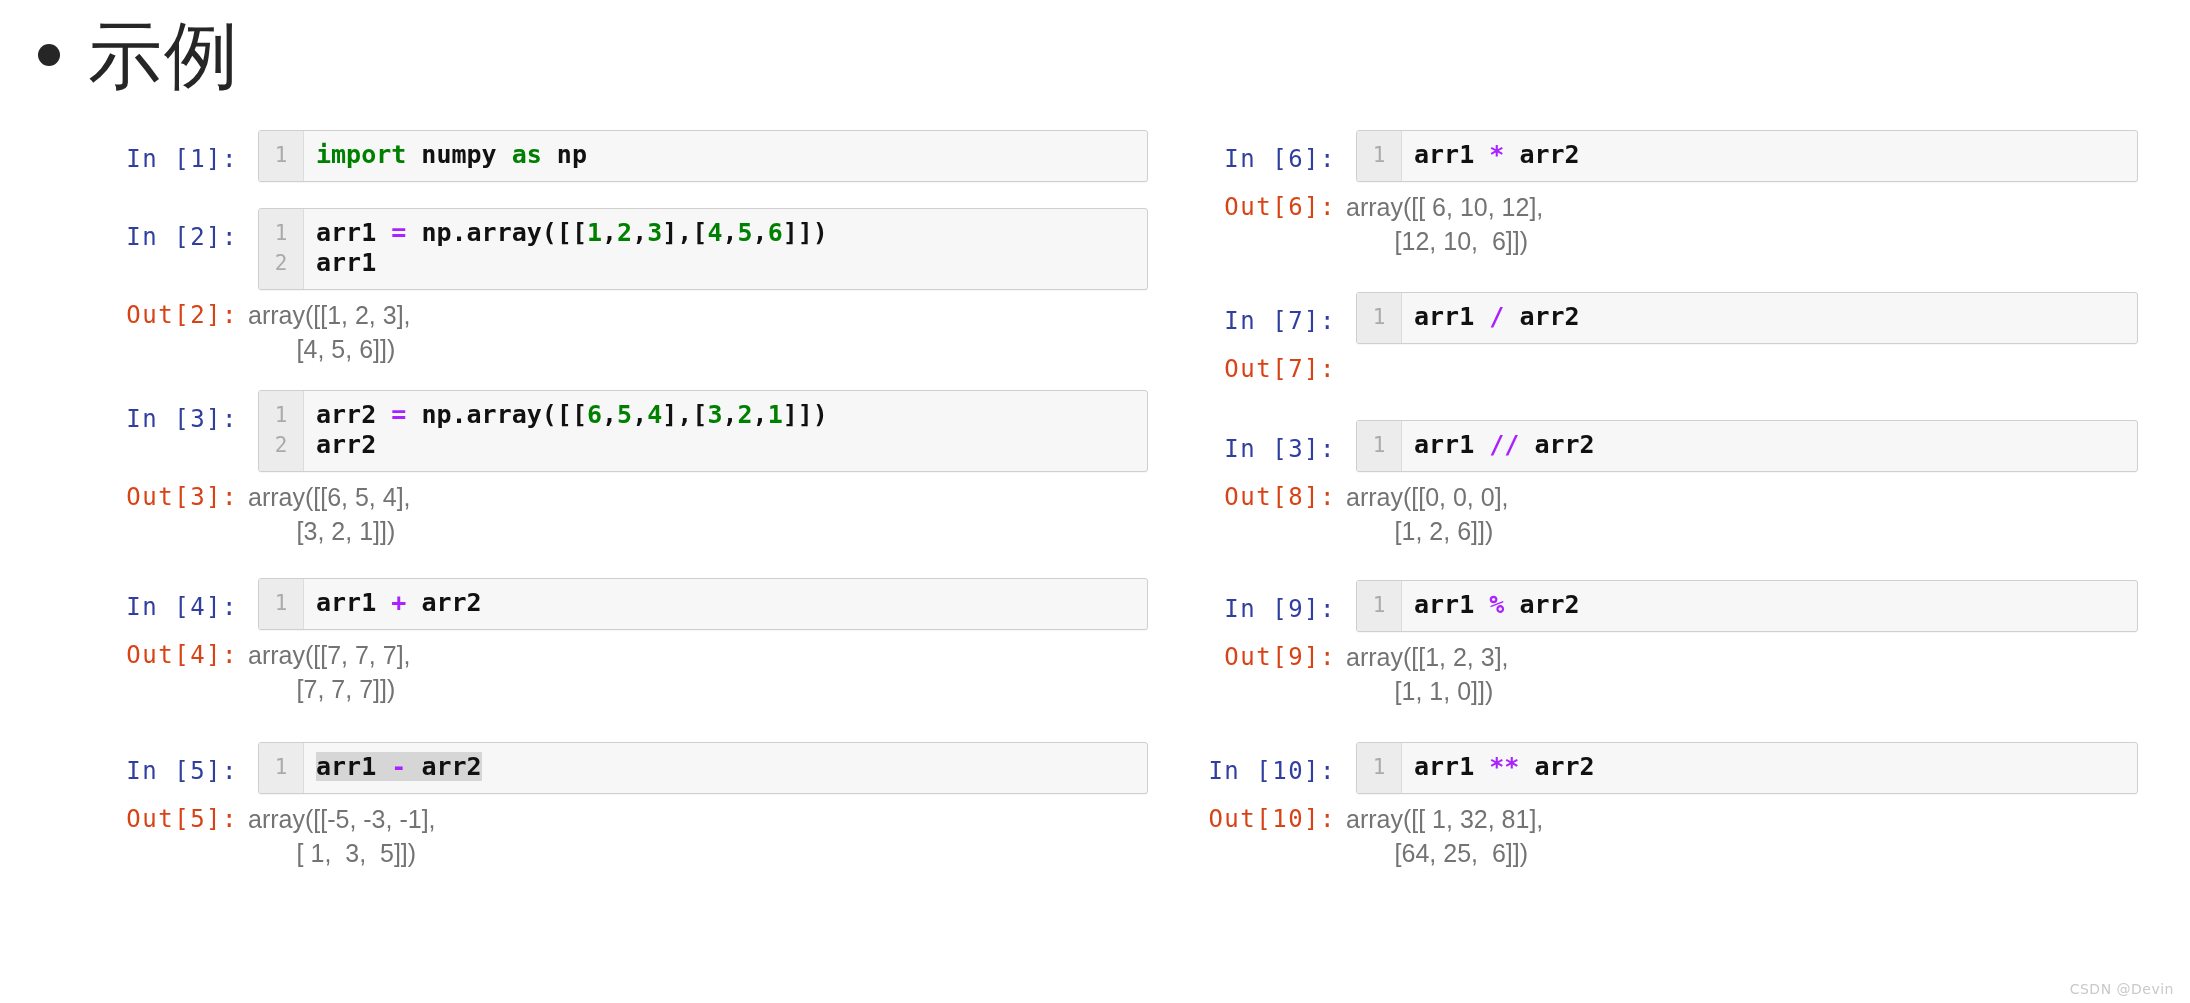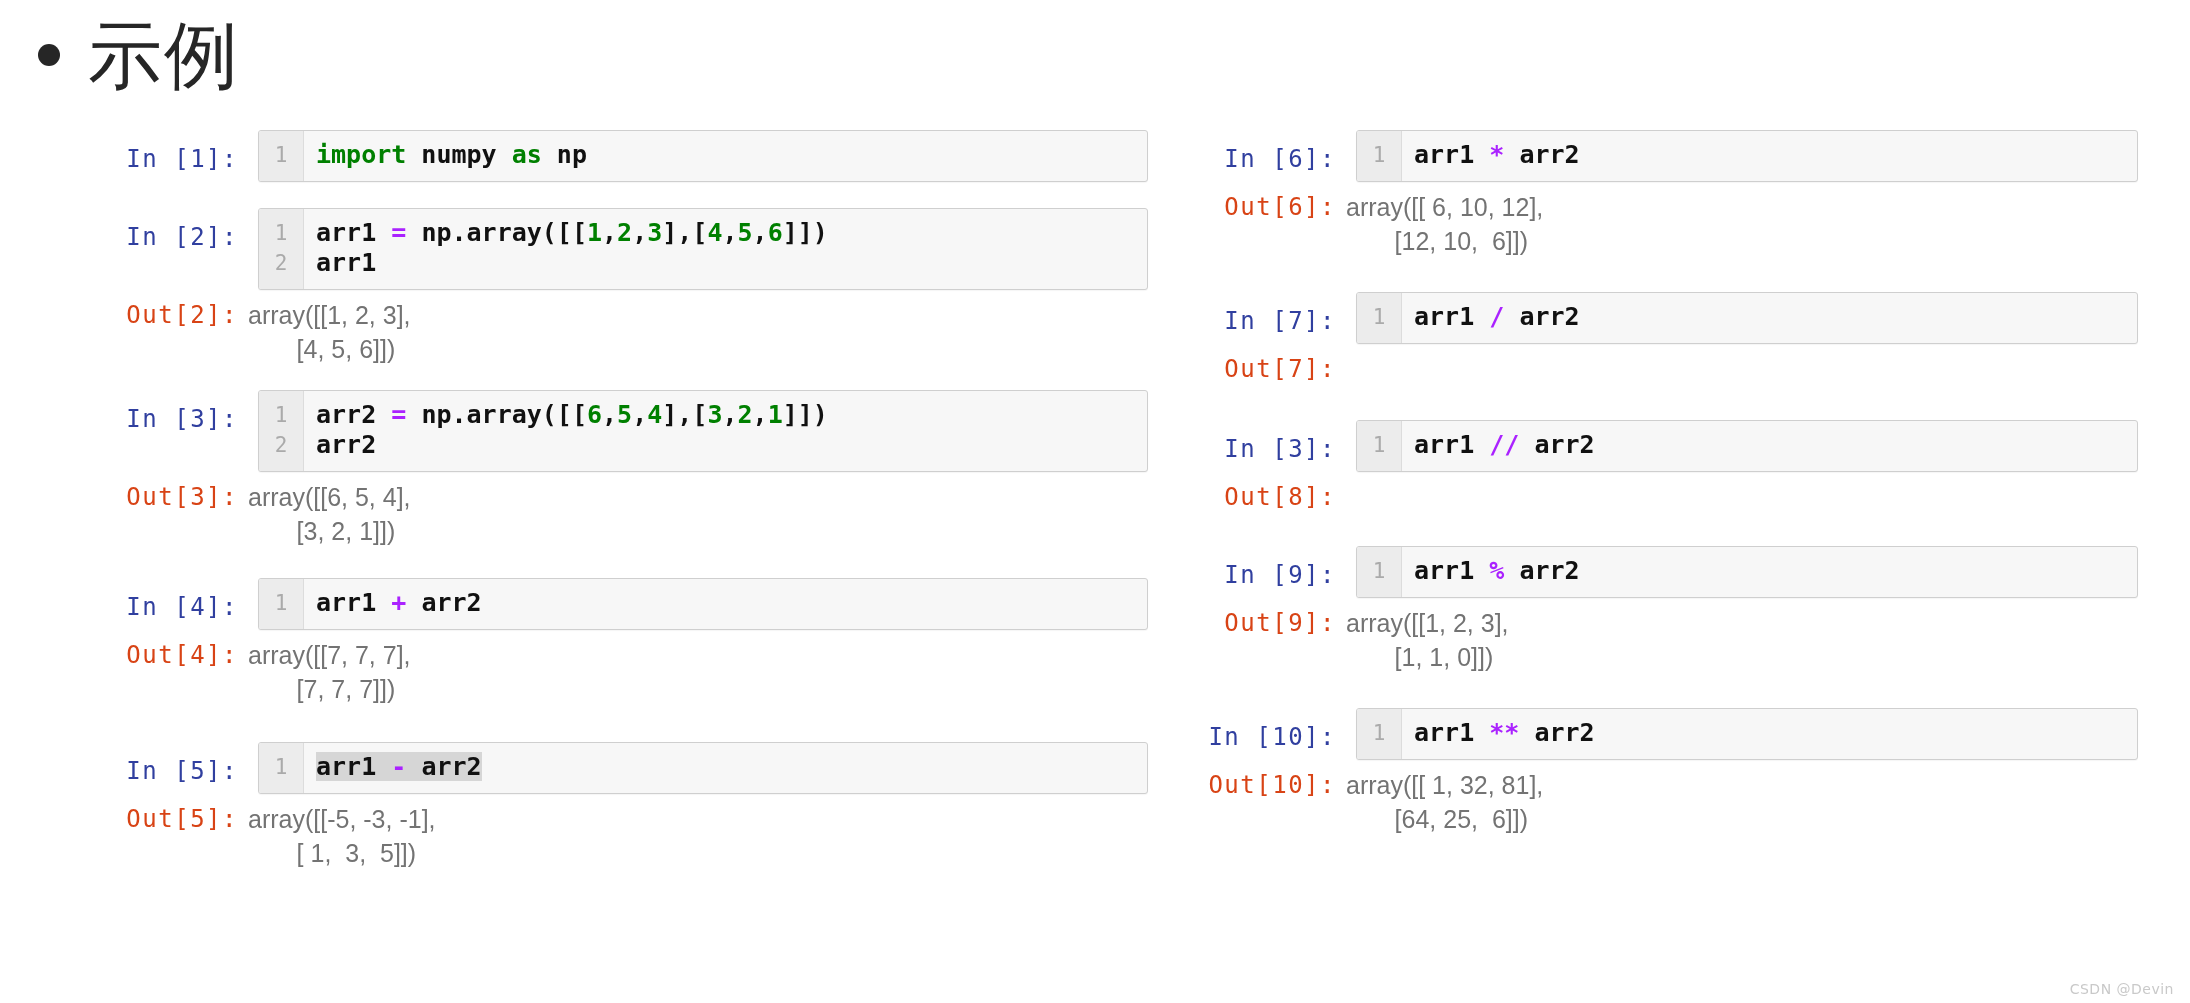--- a/index.html
+++ b/index.html
@@ -247,20 +247,22 @@
     <div class="nb-block" style="margin-bottom: 32px;">
       <div class="in-row">
         <div class="prompt prompt-in">In [3]:</div>
         <div class="code-cell">
           <div class="gutter" style="white-space: pre;">1</div>
           <div class="code-lines"><span class="ln"><span>arr1 </span><span class="tok-op">//</span><span> arr2</span></span></div>
         </div>
       </div>
       <div class="out-row">
         <div class="prompt prompt-out">Out[8]:</div>
+        <div class="out-text">array([[0, 0, 0],
+       [1, 2, 6]])</div>
       </div>
     </div>
     <div class="nb-block" style="margin-bottom: 34px;">
       <div class="in-row">
         <div class="prompt prompt-in">In [9]:</div>
         <div class="code-cell">
           <div class="gutter" style="white-space: pre;">1</div>
           <div class="code-lines"><span class="ln"><span>arr1 </span><span class="tok-op">%</span><span> arr2</span></span></div>
         </div>
       </div>

